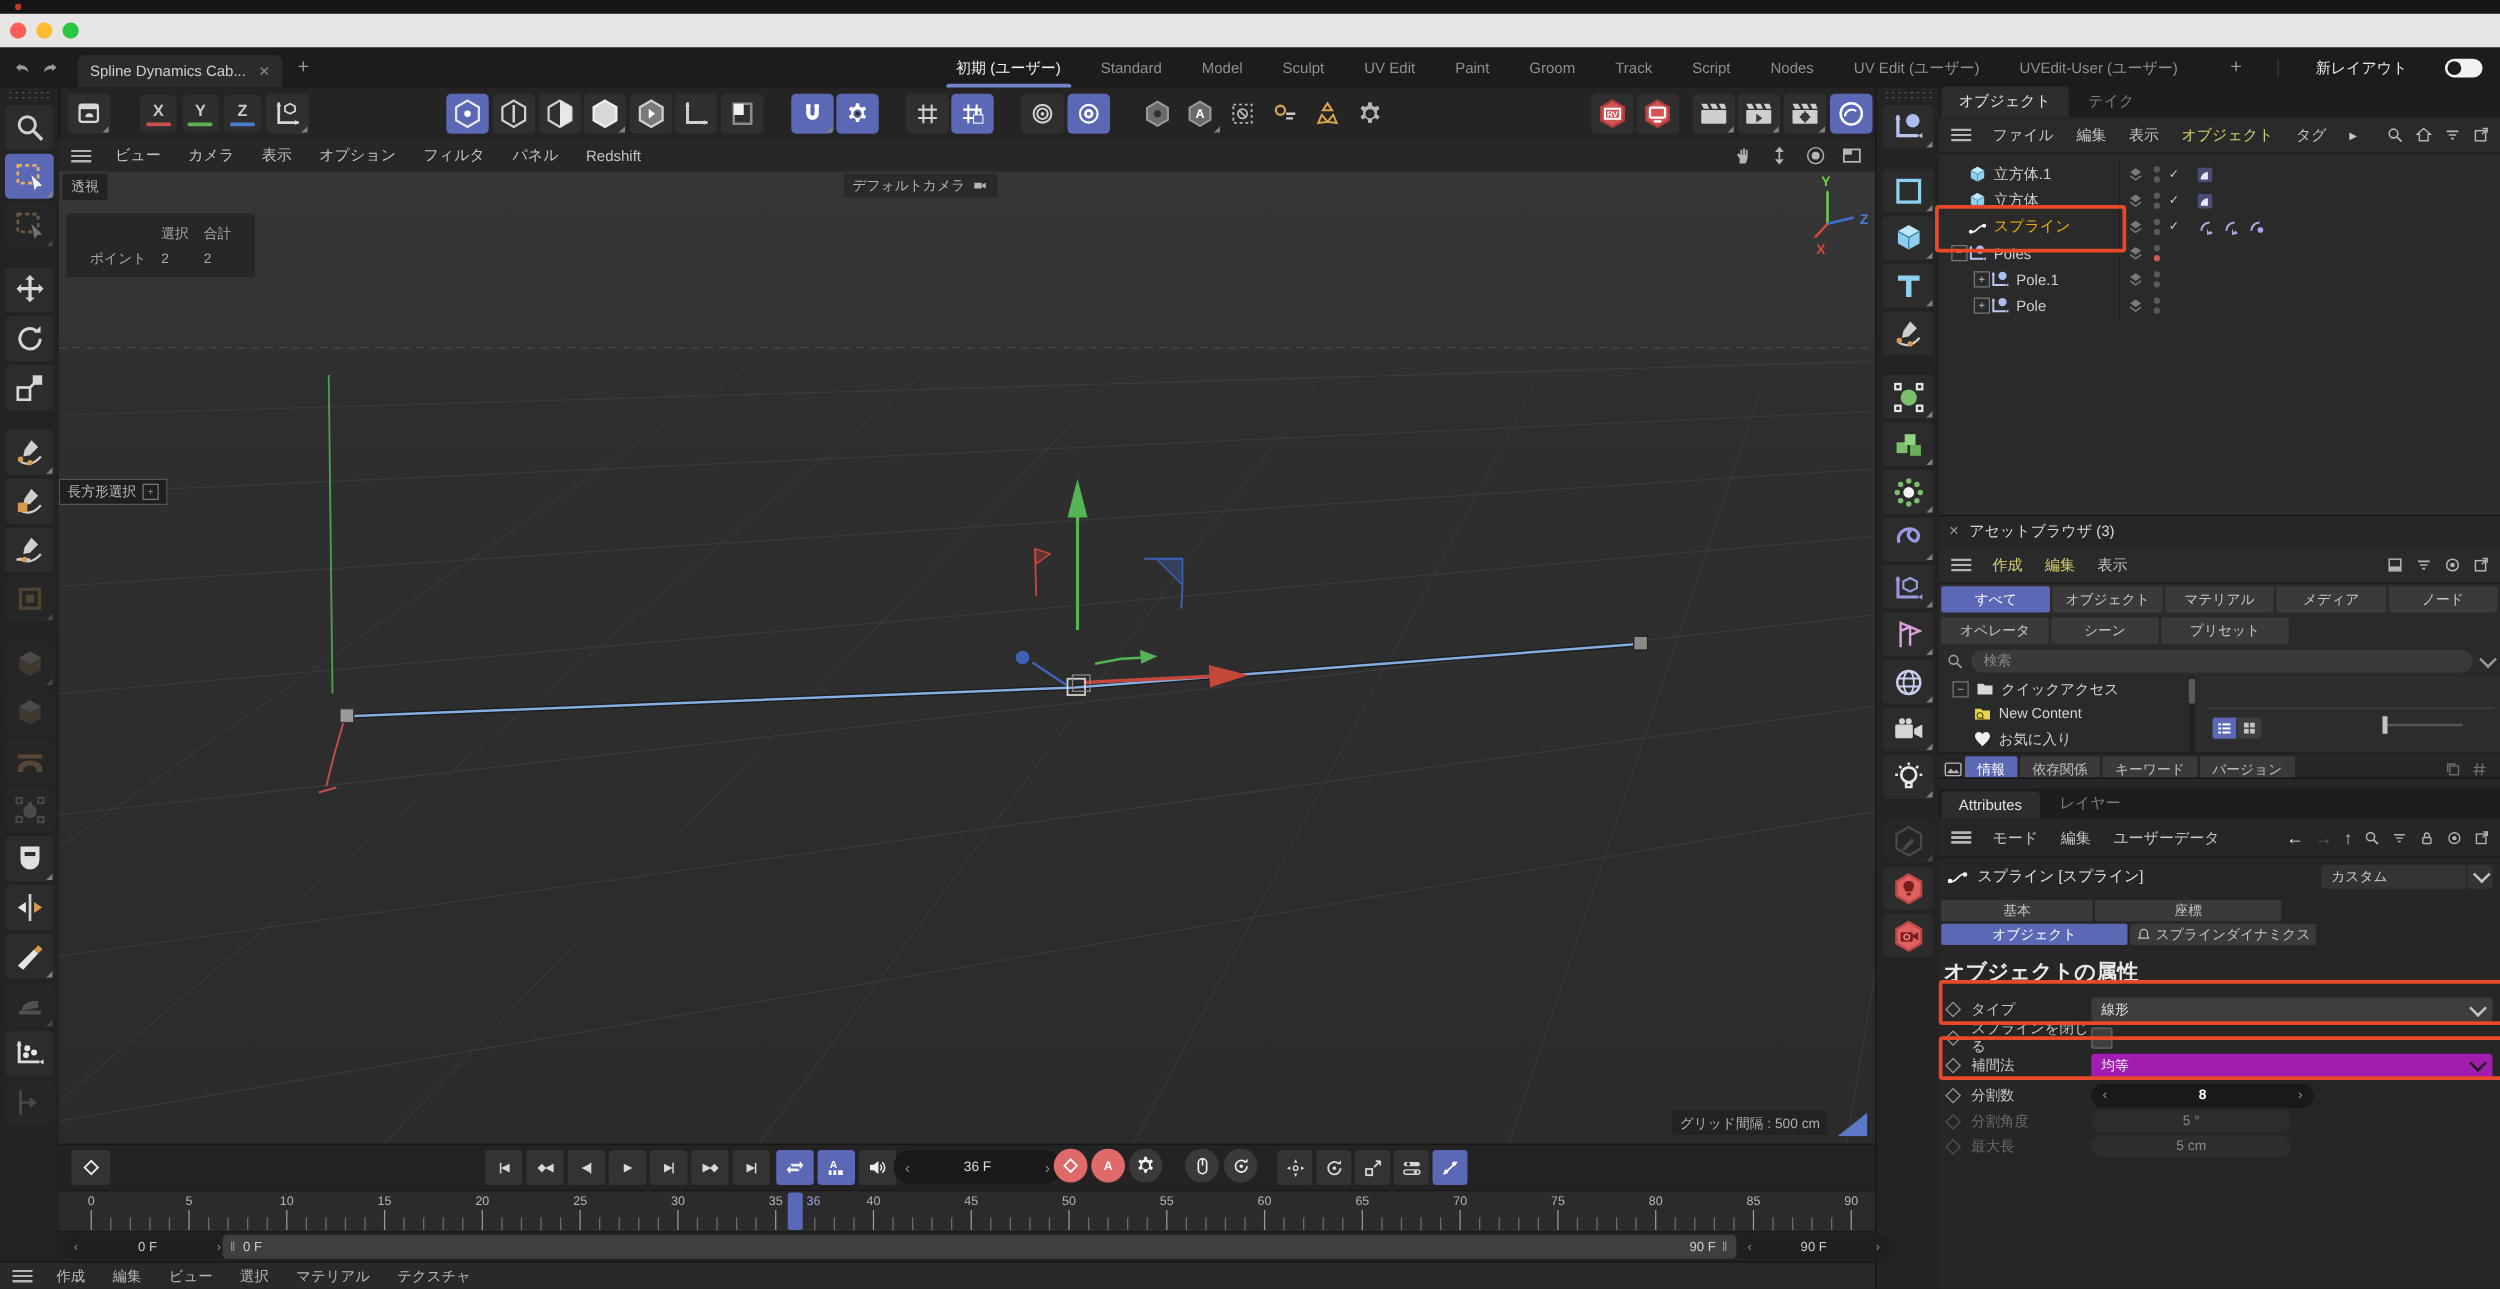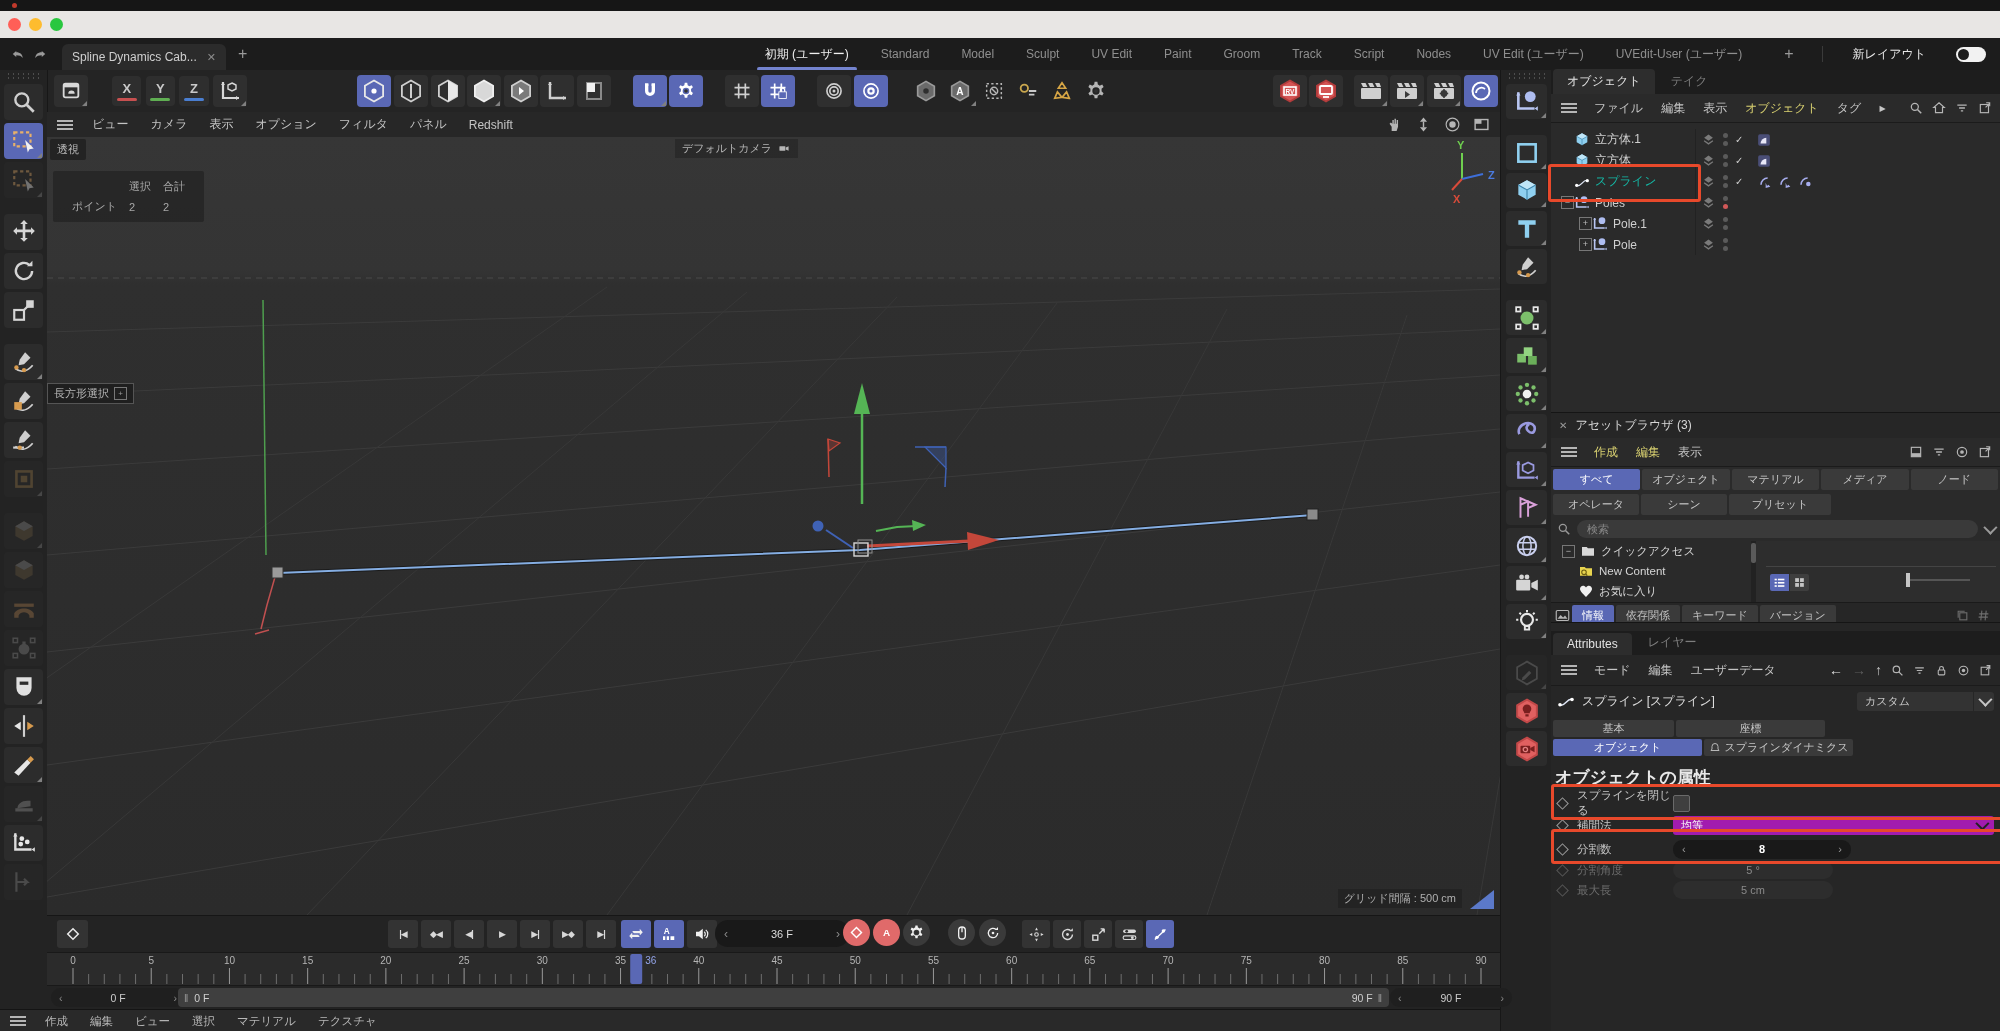--- a/index.html
+++ b/index.html
@@ -85,21 +85,21 @@
   .ptabs{height:24px;background:#1d1d1d;display:flex;align-items:flex-end;gap:2px;padding-left:2px}
   .ptab{padding:4px 14px;font-size:12px;color:#7d7d7d}
   .ptab.active{background:#2d2d2d;color:#e2e2e2;border-radius:4px 4px 0 0}
   .pmenu{height:28px;display:flex;align-items:center;border-bottom:1px solid #1b1b1b}
   .pmenu .mi{margin:0 9px;font-size:12px;color:#c6c6c6;white-space:nowrap}
   .pmenu .mi.yellow{color:#d8d070}
   .pmenu .right-ics{margin-left:auto;display:flex;gap:9px;margin-right:8px;color:#b5b5b5;align-items:center}
   
   .om-row{height:21px;display:flex;align-items:center;position:relative;font-size:12px;color:#cfcfcf}
   .om-row .lbl{margin-left:5px}
-  .om-row.sel .lbl{color:#14b8a6}
+  .om-row.sel .lbl{color:#eab308}
   .exp{width:11px;height:11px;border:1px solid #777;color:#bbb;font-size:9px;line-height:9px;display:flex;align-items:center;justify-content:center;background:#2a2a2a}
   .om-dots{display:flex;flex-direction:column;gap:3px;margin-left:7px}
   .om-dots i{width:5px;height:5px;border-radius:50%;background:#5a5a5a}
   .om-dots i.red{background:#d05858}
   .om-check{color:#cfcfcf;font-size:10px;margin-left:7px}
   .om-sep{position:absolute;left:144px;top:0;bottom:0;width:1px;background:#222}
   
   .chiprow{display:flex;gap:2px;padding:2px 2px}
   .fchip{background:#3a3a3a;color:#c8c8c8;font-size:11px;padding:3px 0;text-align:center;border-radius:2px}
   .fchip.active{background:#5a68b5;color:#fff}
@@ -1685,20 +1685,28 @@
       <div class="sect-btn" style="width: 149px;">
         <span class="ic" style="width: 12px; height: 12px; color: rgb(197, 197, 197);">
           <svg viewBox="0 0 24 24">
             <path d="M12 3a6 6 0 016 6v5l2 3H4l2-3V9a6 6 0 016-6z" fill="none" stroke="currentColor" stroke-width="1.8"></path>
           </svg>
         </span>
         <span>スプラインダイナミクス</span>
       </div>
     </div>
     <div style="padding: 9px 4px 5px; font-weight: bold; color: rgb(232, 232, 232); font-size: 17px;"><span>オブジェクトの属性</span></div>
+    <div class="attr-row" style="height: 27px;">
+      <span class="bullet"></span>
+      <span class="attr-lbl">タイプ</span>
+      <div class="dd">
+        <span>線形</span>
+        <span class="chev"></span>
+      </div>
+    </div>
     <div class="attr-row" style="height: 18px;">
       <span class="bullet"></span>
       <span class="attr-lbl">スプラインを閉じる</span>
       <div style="width: 15px; height: 15px; background: rgb(63, 63, 63); border: 1px solid rgb(106, 106, 106); border-radius: 2px;"></div>
     </div>
     <div class="attr-row" style="height: 26px;">
       <span class="bullet"></span>
       <span class="attr-lbl">補間法</span>
       <div class="dd lite">
         <span>均等</span>

